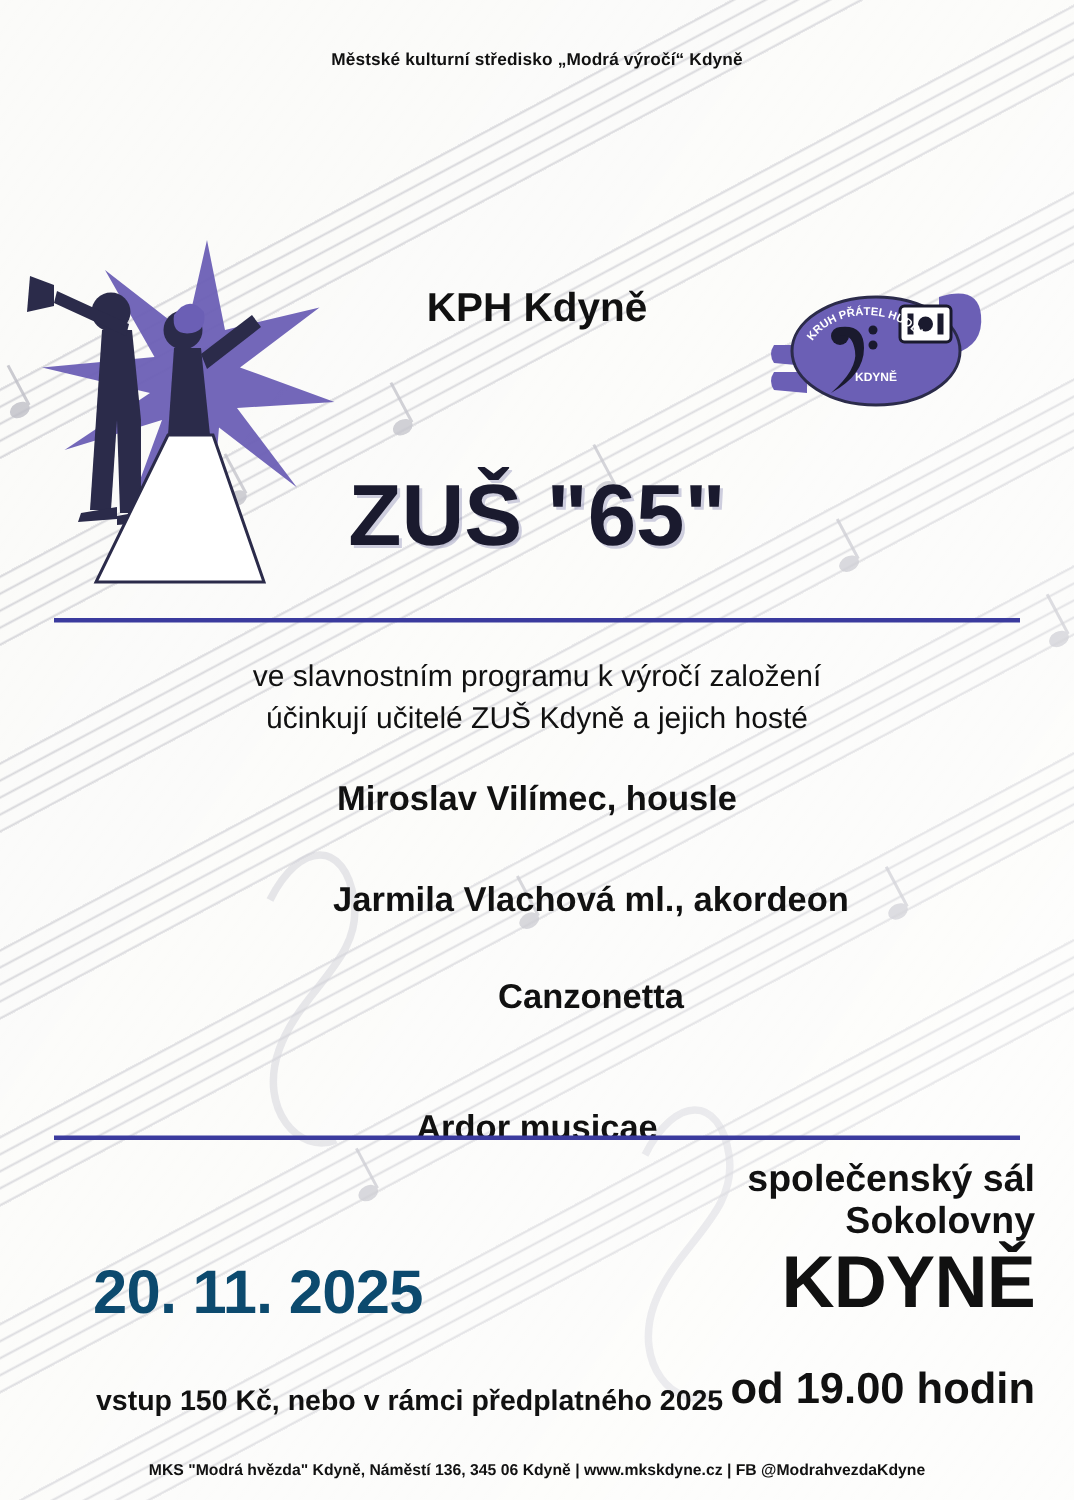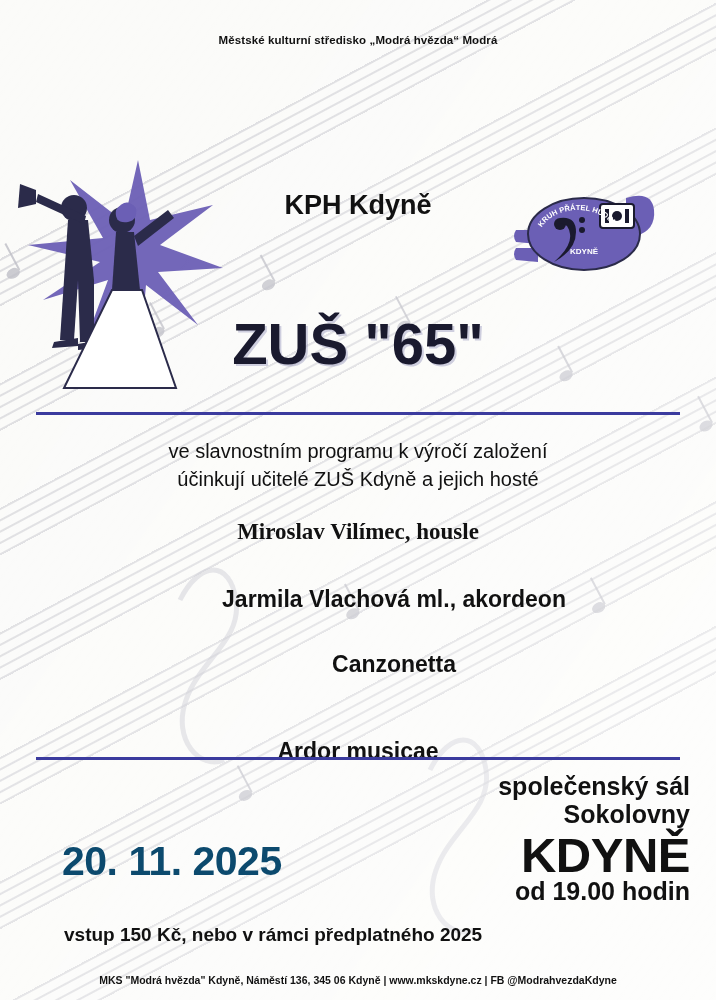--- a/index.html
+++ b/index.html
@@ -105,37 +105,37 @@
 
   .performer {
     position: absolute;
     left: 0;
     width: 100%;
     text-align: center;
     font-size: 23px;
     font-weight: bold;
     color: #111;
   }
-  .performer.p0 { top: 519px; font-family: Liberation Serif, serif; }
+  .performer.p0 { top: 519px; }
   .performer.p1 { top: 586px; padding-left: 36px; }
   .performer.p2 { top: 651px; margin-left: 36px; }
   .performer.p3 { top: 714px; margin-top: 24px; }
 
   .venue {
     position: absolute;
     right: 26px;
     text-align: right;
     color: #111;
     font-weight: bold;
     margin-left: 44px;
   }
   .venue-l1 { top: 772px; font-size: 25px; }
   .venue-l2 { top: 800px; font-size: 25px; }
   .venue-city { top: 827px; font-size: 49px; letter-spacing: -0.5px; }
-  .venue-time { top: 877px; font-size: 25px; }
+  .venue-time { top: 910px; font-size: 29px; }
 
   .date {
     position: absolute;
     left: 62px;
     top: 838px;
     font-size: 41px;
     font-weight: bold;
     color: #0c4a6e;
     letter-spacing: -0.5px;
   }
@@ -341,21 +341,21 @@
 
       <text font-size="7.5" font-family="Liberation Sans, sans-serif" fill="#ffffff" font-weight="bold">
         <textPath href="#ringpath" startOffset="6%">KRUH PŘÁTEL HUDBY</textPath>
       </text>
       <text x="76" y="86" text-anchor="middle" font-size="8" font-weight="bold" font-family="Liberation Sans, sans-serif" fill="#ffffff">KDYNĚ</text>
     </svg>
   </div>
 
   <div class="content">
 
-    <div class="org-line">Městské kulturní středisko „Modrá hvězda“ Modrá</div>
+    <div class="org-line">Městské kulturní středisko „Modrá výročí“ Kdyně</div>
 
 
     <div class="subtitle">KPH Kdyně</div>
 
     <div class="zus-title">ZUŠ "65"</div>
 
     <div class="rule rule-top"></div>
 
     <div class="program-line l1">ve slavnostním programu k výročí založení</div>
     <div class="program-line l2">účinkují učitelé ZUŠ Kdyně a jejich hosté</div>

